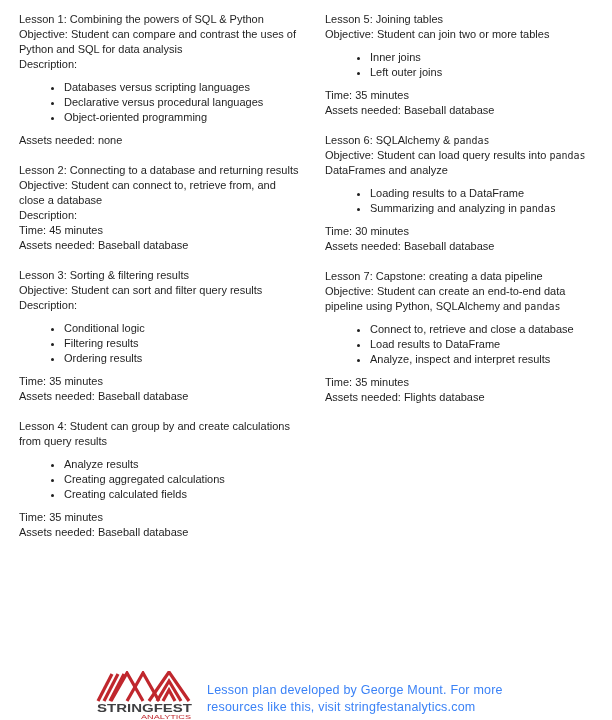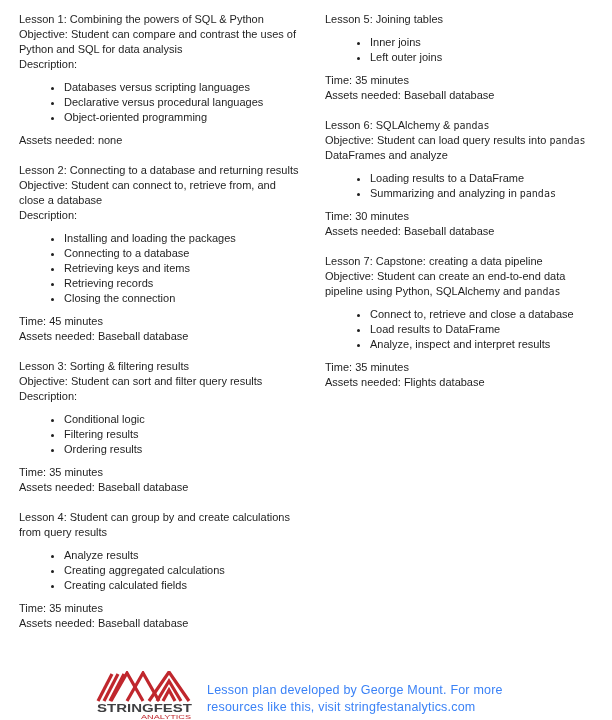--- a/index.html
+++ b/index.html
@@ -60,27 +60,20 @@
       <li><span>Declarative versus procedural languages</span></li>
       <li><span>Object-oriented programming</span></li>
     </ul>
     <p>Assets needed: none</p>
   </div>
 
   <div class="lesson">
     <p><span>Lesson 2: Connecting to a database and returning results</span></p>
     <p><span>Objective: Student can connect to, retrieve from, and close a database</span></p>
     <p>Description:</p>
-    <ul class="bullets">
-      <li><span>Installing and loading the packages</span></li>
-      <li><span>Connecting to a database</span></li>
-      <li><span>Retrieving keys and items</span></li>
-      <li><span>Retrieving records</span></li>
-      <li><span>Closing the connection</span></li>
-    </ul>
     <p>Time: 45 minutes</p>
     <p>Assets needed: Baseball database</p>
   </div>
 
   <div class="lesson">
     <p><span>Lesson 3: Sorting &amp; filtering results</span></p>
     <p><span>Objective: Student can sort and filter query results</span></p>
     <p>Description:</p>
     <ul class="bullets">
       <li><span>Conditional logic</span></li>
@@ -101,20 +94,21 @@
     <p>Time: 35 minutes</p>
     <p>Assets needed: Baseball database</p>
   </div>
 
 </div>
 
 <div class="col col-right">
 
   <div class="lesson">
     <p><span>Lesson 5: Joining tables</span></p>
+    <p><span>Objective: Student can join two or more tables</span></p>
     <ul class="bullets">
       <li><span>Inner joins</span></li>
       <li><span>Left outer joins</span></li>
     </ul>
     <p>Time: 35 minutes</p>
     <p>Assets needed: Baseball database</p>
   </div>
 
   <div class="lesson">
     <p><span>Lesson 6: SQLAlchemy &amp; </span><span class="code">pandas</span></p>

